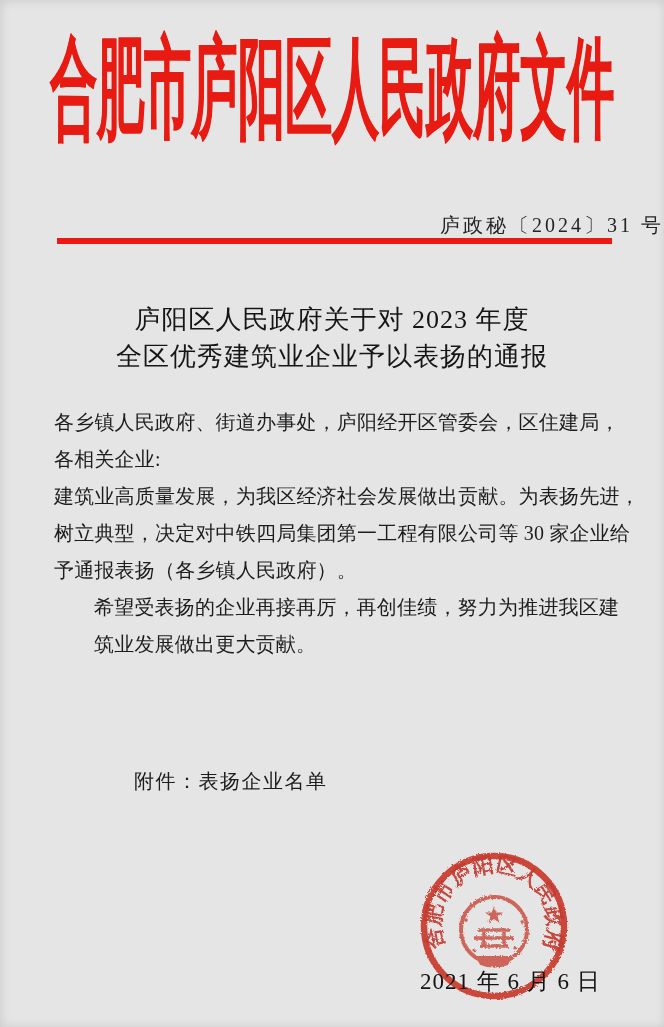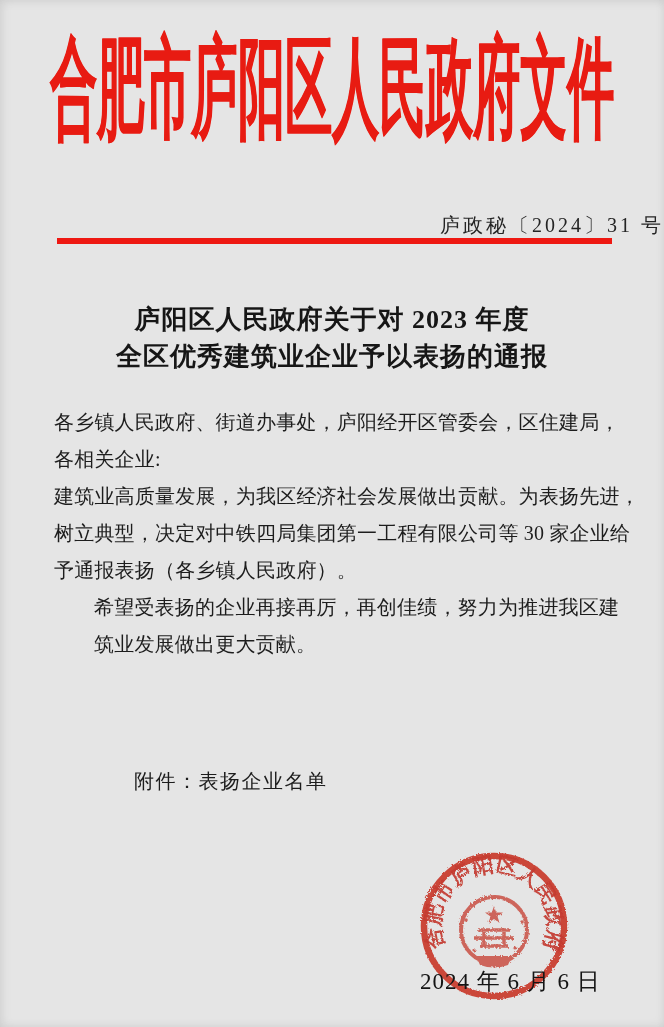--- a/index.html
+++ b/index.html
@@ -26,21 +26,21 @@
     text-align:right;
     font-size:20px;letter-spacing:3px;color:#242424;margin-top:16px;
   }
   .red-line{
     position:absolute;top:238px;left:57px;width:555px;height:6px;
     background:#ee1812;border:none;margin:0;
   }
   .doc-title{
     position:absolute;top:301px;left:0;width:664px;margin:0;
     text-align:center;
-    font-size:26px;font-weight:700;color:#161616;
+    font-size:26px;font-weight:400;color:#161616;
     line-height:37px;letter-spacing:1px;
   }
   .doc-title span{display:block;}
   .body-text{
     position:absolute;top:404px;left:54px;width:566px;
     font-size:20px;line-height:37px;color:#1d1d1d;
     letter-spacing:0.2px;
   }
   .bline{height:37px;white-space:nowrap;}
   .indent{padding-left:40px;}
@@ -104,15 +104,15 @@
         <path d="M64 84 h32 M60 92 h40 M66 100 h28 M70 86 v14 M90 86 v14" stroke-width="3.5"></path>
         <path d="M62 110 L98 110 L94 119 Q80 124 66 119 Z" fill="#c5372a" stroke="none"></path>
         <circle cx="52" cy="74" r="1.8" fill="#c5372a" stroke="none"></circle>
         <circle cx="108" cy="76" r="1.8" fill="#c5372a" stroke="none"></circle>
         <circle cx="60" cy="104" r="1.6" fill="#c5372a" stroke="none"></circle>
         <circle cx="101" cy="102" r="1.6" fill="#c5372a" stroke="none"></circle>
       </g>
     </g>
   </svg>
 
-  <div class="doc-date">2024 年 6 月 6 日</div>
+  <div class="doc-date">2021 年 6 月 6 日</div>
 
 </div>
 
 </body></html>

